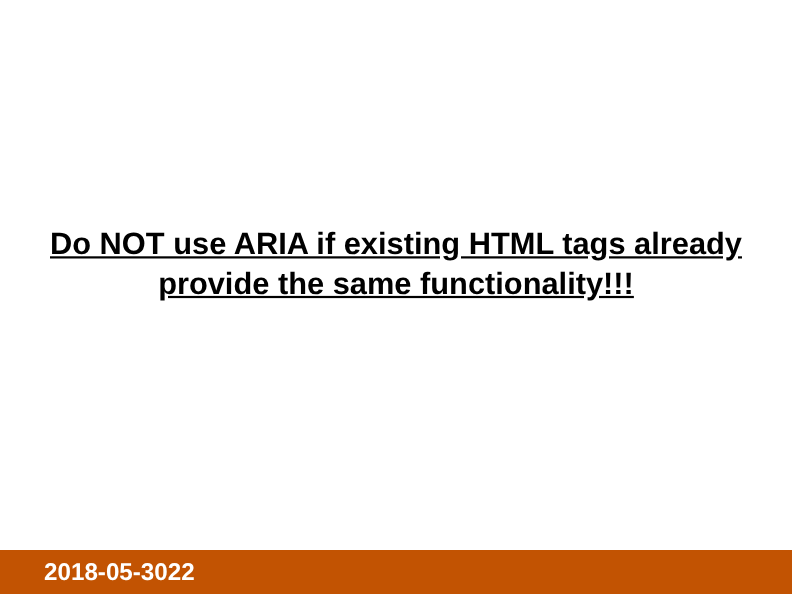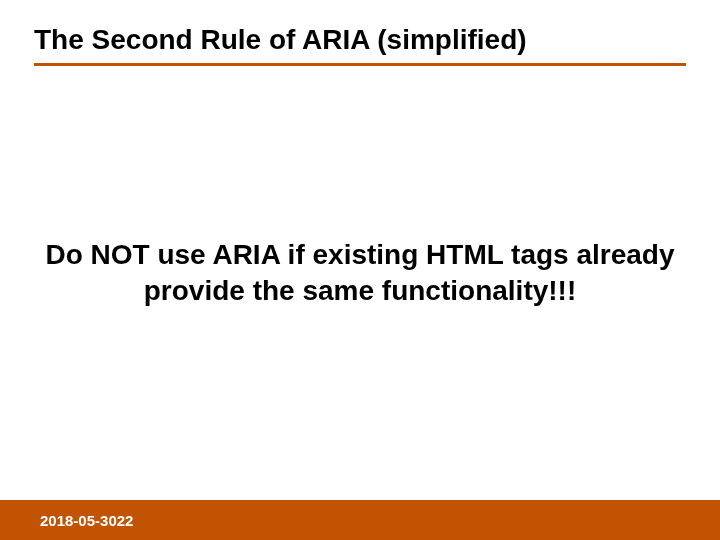--- a/index.html
+++ b/index.html
@@ -26,61 +26,59 @@
     padding-bottom: 6px;
     border-bottom: 3px solid #c25302;
     line-height: 1.25;
   }
   .body-area {
     flex: 1;
     display: flex;
     align-items: center;
     justify-content: flex-start;
     padding: 0 40px 60px 40px;
+    text-decoration: underline;
   }
   .body-text {
     font-size: 28px;
     font-weight: bold;
     color: #000;
     text-align: center;
     line-height: 1.3;
   }
   .footer {
     position: absolute;
     left: 0;
     bottom: 0;
     width: 720px;
     height: 40px;
     background: #c25302;
     color: #ffffff;
     display: flex;
     align-items: center;
-    font-size: 15px;
+    font-size: 22px;
     font-weight: bold;
     padding: 0 32px 0 40px;
   }
   .footer-date {
     flex: 0 0 auto;
   }
   .footer-center {
     flex: 1;
     text-align: center;
   }
   .footer-page {
     flex: 0 0 auto;
     text-align: center;
   }
 </style>
 </head>
 <body>
 
 <div class="slide">
-  <div class="title-area">
-    <h1 class="title">The Second Rule of ARIA (simplified)</h1>
-  </div>
   <div class="body-area">
     <p class="body-text">Do NOT use ARIA if existing HTML tags already provide the same functionality!!!</p>
   </div>
   <div class="footer">
     <span class="footer-date">2018-05-30</span>
     <span class="footer-page">22</span>
   </div>
 </div>
 
 </body></html>

